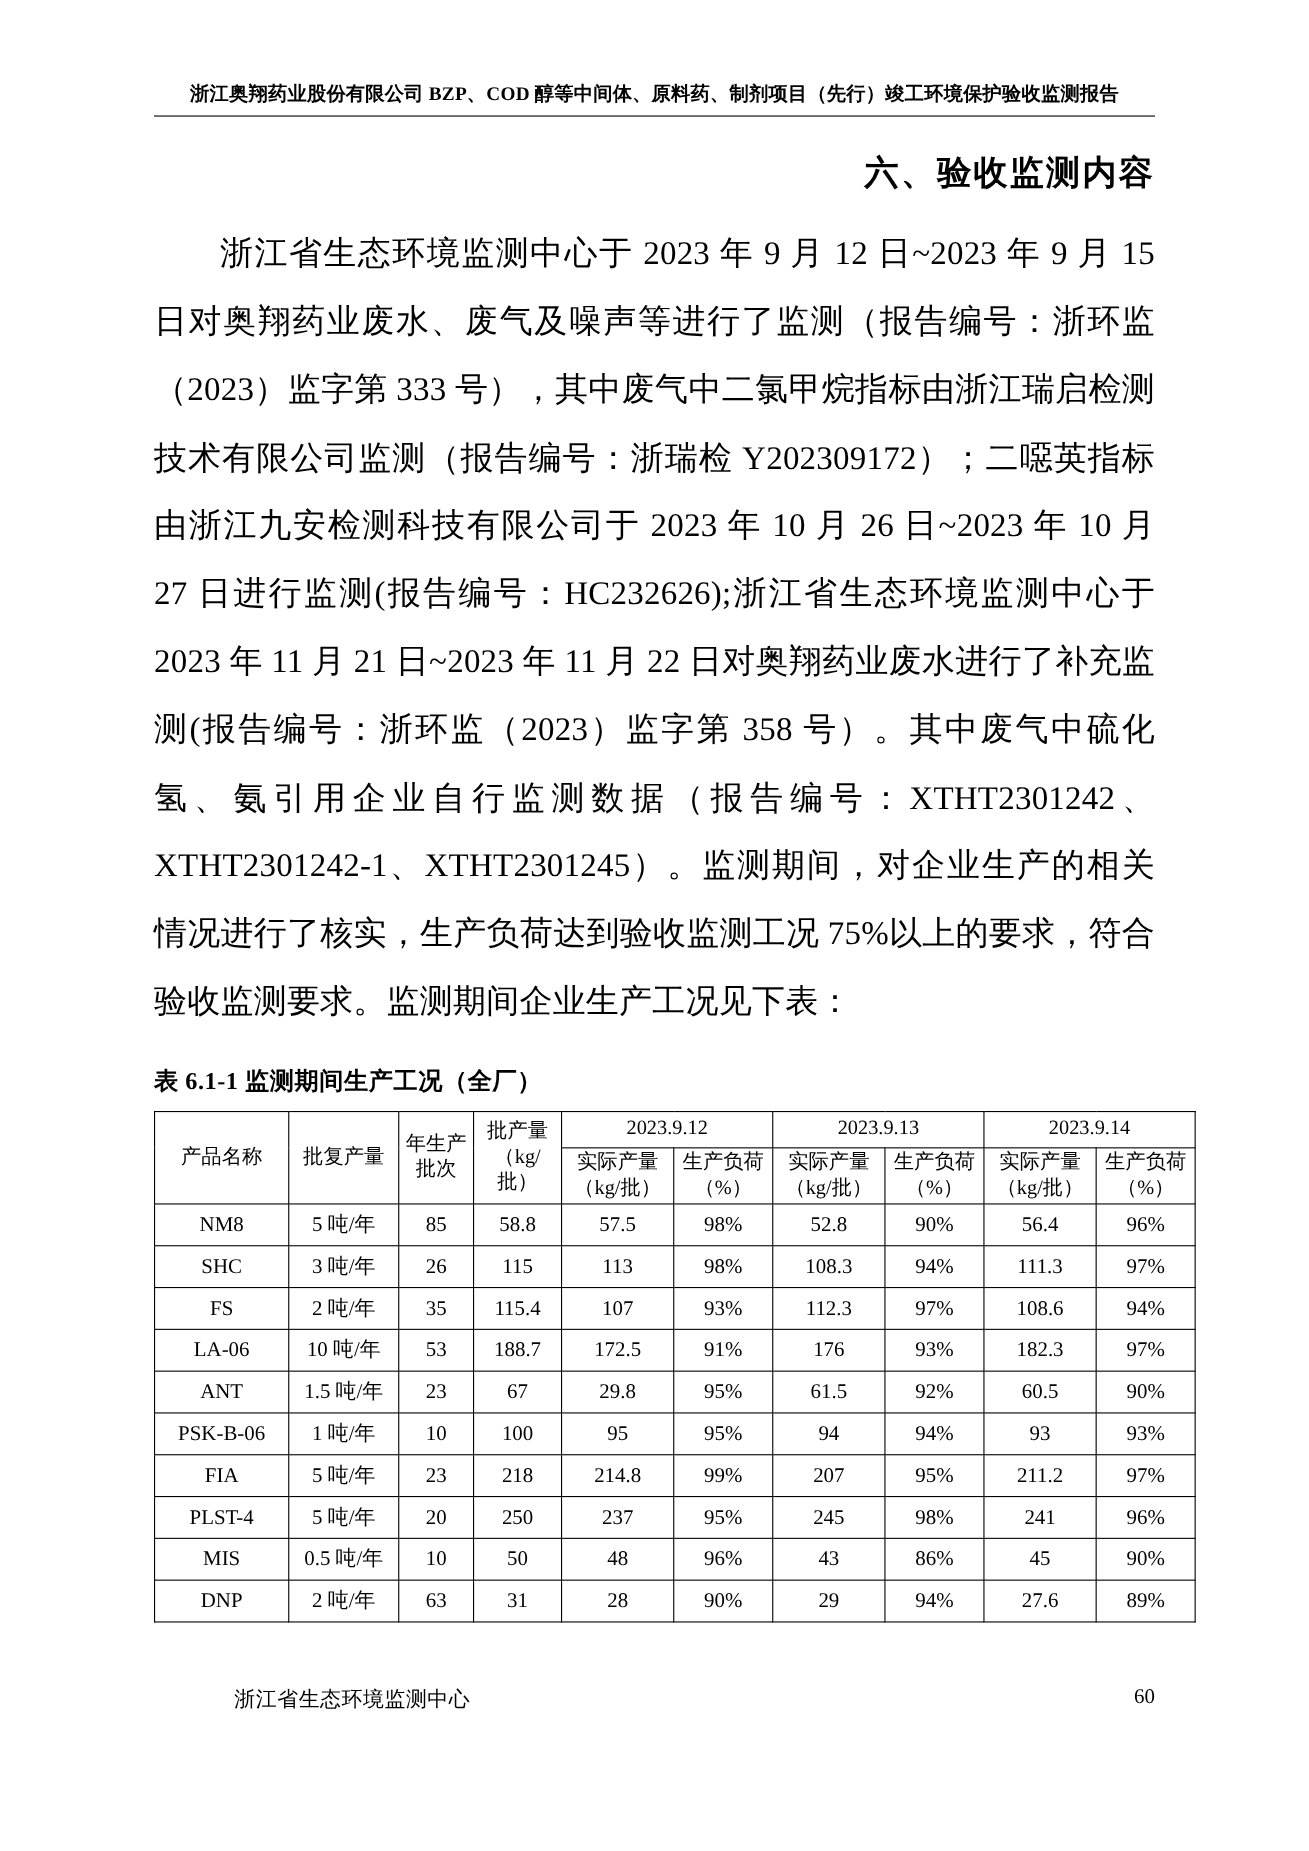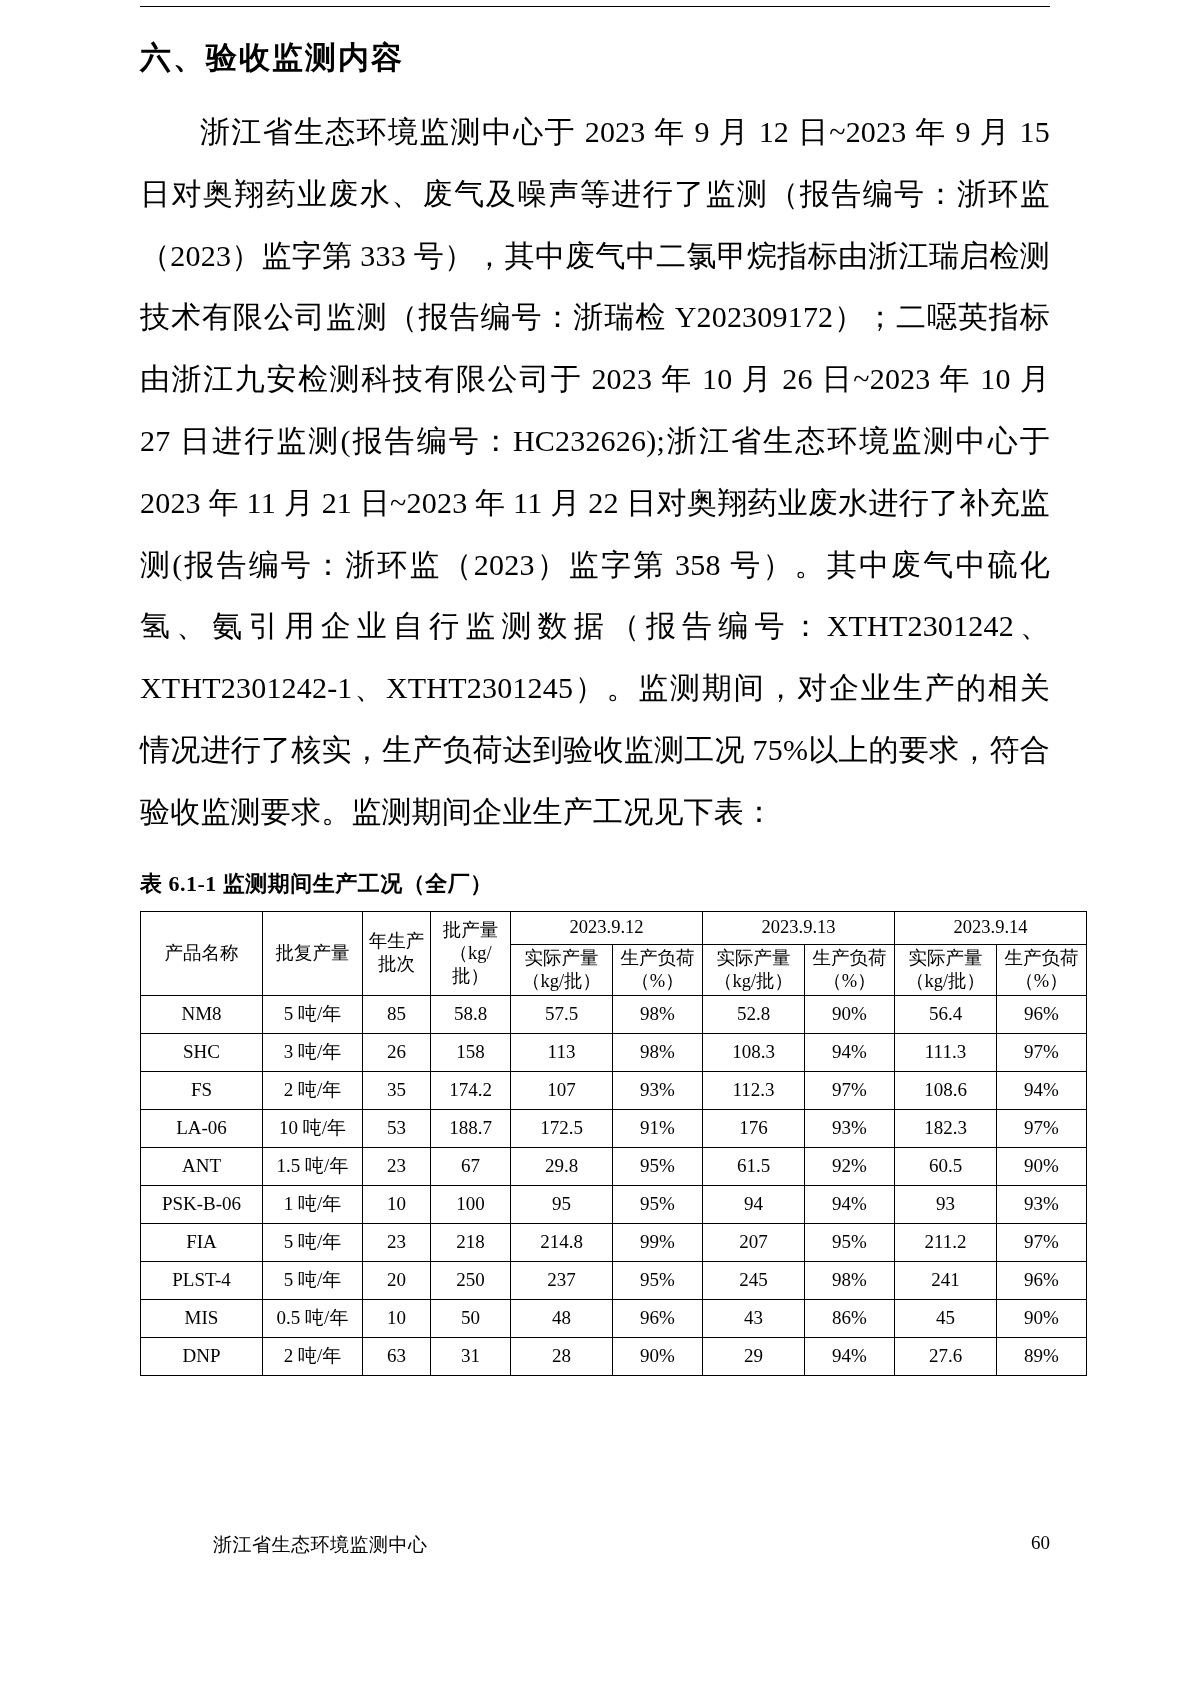--- a/index.html
+++ b/index.html
@@ -33,21 +33,21 @@
     letter-spacing: 0.2px;
   }
   .doc-header-rule {
     margin-top: 6px;
     border-bottom: 1.3px solid #000;
     width: 100%;
   }
   
   .chapter-title {
     margin-top: 30px;
-    text-align: left;
+    text-align: right;
     font-size: 31px;
     font-weight: bold;
     letter-spacing: 2px;
     font-family: Liberation Sans, sans-serif;
   }
   .section-title {
     margin-top: 34px;
     font-size: 25px;
     font-weight: bold;
     letter-spacing: 0.5px;
@@ -128,20 +128,21 @@
     width: 100%;
     text-align: right;
   }
 </style>
 </head>
 <body>
 
 <div class="page">
   <div class="content">
 
+    <div class="doc-header">浙江奥翔药业股份有限公司 BZP、COD 醇等中间体、原料药、制剂项目（先行）竣工环境保护验收监测报告</div>
     <div class="doc-header-rule"></div>
 
     <div class="chapter-title">六、验收监测内容</div>
 
 
     <div class="body-par">浙江省生态环境监测中心于 2023 年 9 月 12 日~2023 年 9 月 15 日对奥翔药业废水、废气及噪声等进行了监测（报告编号：浙环监（2023）监字第 333 号），其中废气中二氯甲烷指标由浙江瑞启检测技术有限公司监测（报告编号：浙瑞检 Y202309172）；二噁英指标由浙江九安检测科技有限公司于 2023 年 10 月 26 日~2023 年 10 月 27 日进行监测(报告编号：HC232626);浙江省生态环境监测中心于 2023 年 11 月 21 日~2023 年 11 月 22 日对奥翔药业废水进行了补充监测(报告编号：浙环监（2023）监字第 358 号）。其中废气中硫化氢、氨引用企业自行监测数据（报告编号：XTHT2301242、XTHT2301242-1、XTHT2301245）。监测期间，对企业生产的相关情况进行了核实，生产负荷达到验收监测工况 75%以上的要求，符合验收监测要求。监测期间企业生产工况见下表：</div>
 
     <div class="table-caption">表 6.1-1  监测期间生产工况（全厂）</div>
 
     <table class="prod">
@@ -186,33 +187,33 @@
             <td>98%</td>
             <td>52.8</td>
             <td>90%</td>
             <td>56.4</td>
             <td>96%</td>
           </tr>
           <tr>
             <td>SHC</td>
             <td>3 吨/年</td>
             <td>26</td>
-            <td>158</td>
+            <td>115</td>
             <td>113</td>
             <td>98%</td>
             <td>108.3</td>
             <td>94%</td>
             <td>111.3</td>
             <td>97%</td>
           </tr>
           <tr>
             <td>FS</td>
             <td>2 吨/年</td>
             <td>35</td>
-            <td>174.2</td>
+            <td>115.4</td>
             <td>107</td>
             <td>93%</td>
             <td>112.3</td>
             <td>97%</td>
             <td>108.6</td>
             <td>94%</td>
           </tr>
           <tr>
             <td>LA-06</td>
             <td>10 吨/年</td>

